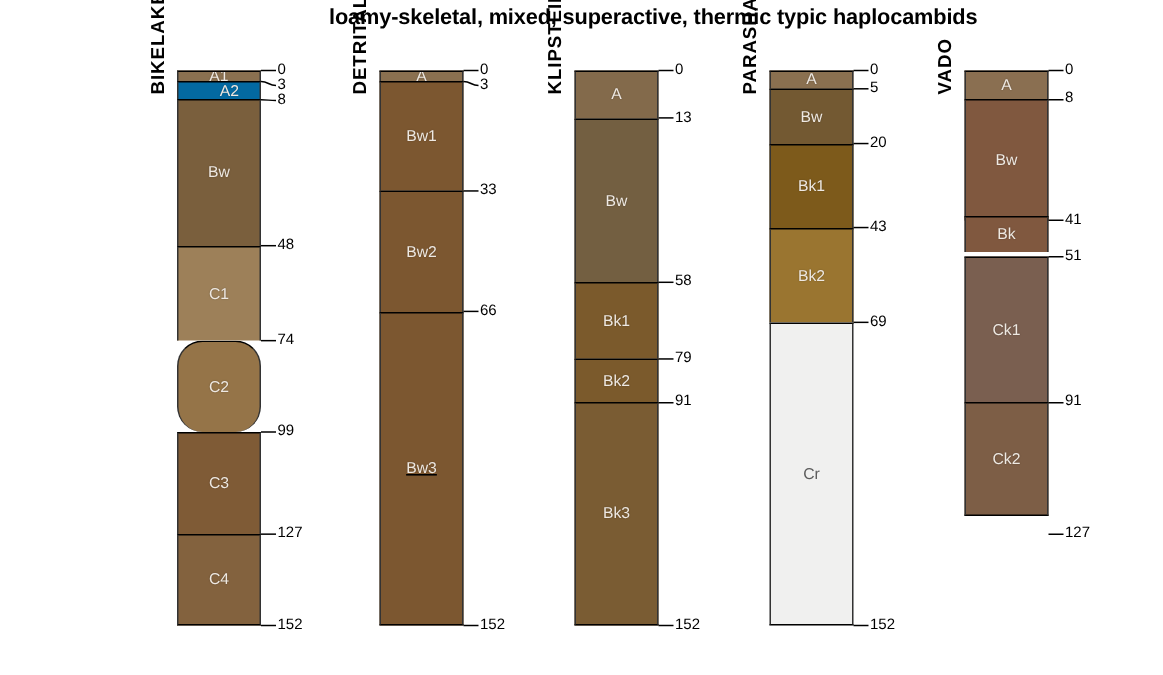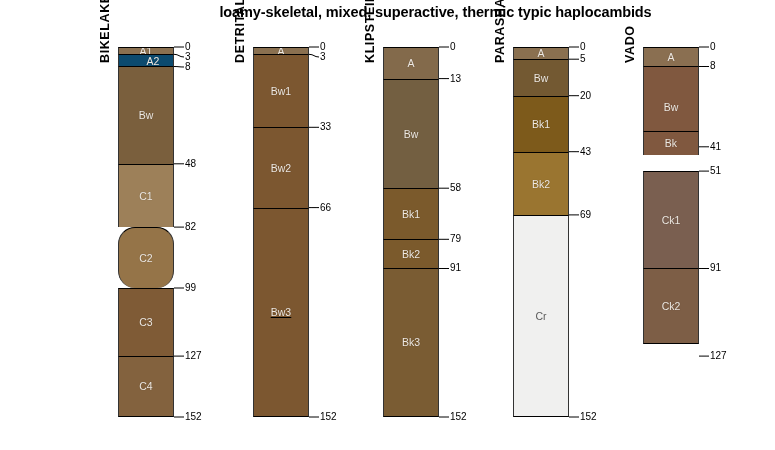--- a/index.html
+++ b/index.html
@@ -96,21 +96,21 @@
 
 <div id="plot-title">loamy-skeletal, mixed, superactive, thermic typic haplocambids</div>
 
 <div id="profiles-root">
     <div class="profile" style="left: 0px;">
       <div class="profile-name" style="left: 112px; top: 49px;">BIKELAKE</div>
       <div class="column" style="left: 118px; top: 47px; width: 56px; height: 369.968px;">
         <div class="horizon" style="top: 0px; height: 7.302px; width: 56px; background: rgb(138, 112, 80);">
           <span class="horizon-label">A1</span>
         </div>
-        <div class="horizon" style="top: 7.302px; height: 12.17px; width: 56px; background: #0c4a6e; padding-left: 14px;">
+        <div class="horizon" style="top: 7.302px; height: 12.17px; width: 56px; background: #0369a1; padding-left: 14px;">
           <span class="horizon-label">A2</span>
         </div>
         <div class="horizon" style="top: 19.472px; height: 97.36px; width: 56px; background: rgb(122, 95, 61);">
           <span class="horizon-label">Bw</span>
         </div>
         <div class="horizon" style="top: 116.832px; height: 63.284px; width: 56px; background: rgb(157, 128, 89);">
           <span class="horizon-label">C1</span>
         </div>
         <div class="horizon" style="top: 180.116px; height: 60.85px; width: 56px; background: rgb(149, 116, 72); border-radius: 17px;">
           <span class="horizon-label">C2</span>
@@ -120,21 +120,21 @@
         </div>
         <div class="horizon last" style="top: 309.118px; height: 60.85px; width: 56px; background: rgb(131, 98, 62);">
           <span class="horizon-label">C4</span>
         </div>
       </div>
       <div class="depth-axis" style="left: 174px;">
         <div class="depth-label" style="left: 11px; top: 42px;">0</div>
         <div class="depth-label" style="left: 11px; top: 52px;">3</div>
         <div class="depth-label" style="left: 11px; top: 62px;">8</div>
         <div class="depth-label" style="left: 11px; top: 158.832px;">48</div>
-        <div class="depth-label" style="left: 11px; top: 222.116px;">82</div>
+        <div class="depth-label" style="left: 11px; top: 222.116px;">74</div>
         <div class="depth-label" style="left: 11px; top: 282.966px;">99</div>
         <div class="depth-label" style="left: 11px; top: 351.118px;">127</div>
         <div class="depth-label" style="left: 11px; top: 411.968px;">152</div>
         <svg width="60" height="450">
           <path d="M0,47.0 C5,47.0 5,47.0 10,47.0" fill="none" stroke="#000000" stroke-width="1"></path>
           <path d="M0,54.3 C5,54.3 5,57.0 10,57.0" fill="none" stroke="#000000" stroke-width="1"></path>
           <path d="M0,66.5 C5,66.5 5,67.0 10,67.0" fill="none" stroke="#000000" stroke-width="1"></path>
           <path d="M0,163.8 C5,163.8 5,163.8 10,163.8" fill="none" stroke="#000000" stroke-width="1"></path>
           <path d="M0,227.1 C5,227.1 5,227.1 10,227.1" fill="none" stroke="#000000" stroke-width="1"></path>
           <path d="M0,288.0 C5,288.0 5,288.0 10,288.0" fill="none" stroke="#000000" stroke-width="1"></path>
@@ -248,21 +248,21 @@
     </div>
     <div class="profile" style="left: 0px;">
       <div class="profile-name" style="left: 637px; top: 49px;">VADO</div>
       <div class="column" style="left: 643px; top: 47px; width: 56px; height: 309.118px;">
         <div class="horizon" style="top: 0px; height: 19.472px; width: 56px; background: rgb(138, 111, 81);">
           <span class="horizon-label">A</span>
         </div>
         <div class="horizon" style="top: 19.472px; height: 80.322px; width: 56px; background: rgb(128, 88, 63);">
           <span class="horizon-label">Bw</span>
         </div>
-        <div class="horizon" style="top: 84px; height: 24.34px; width: 56px; background: rgb(128, 88, 63);">
+        <div class="horizon" style="top: 97px; height: 24.34px; width: 56px; background: rgb(128, 88, 63);">
           <span class="horizon-label">Bk</span>
         </div>
         <div class="horizon" style="top: 124.134px; height: 97.36px; width: 56px; background: rgb(122, 95, 80);">
           <span class="horizon-label">Ck1</span>
         </div>
         <div class="horizon last" style="top: 221.494px; height: 76px; width: 56px; background: rgb(125, 94, 70);">
           <span class="horizon-label">Ck2</span>
         </div>
       </div>
       <div class="depth-axis" style="left: 699px;">

